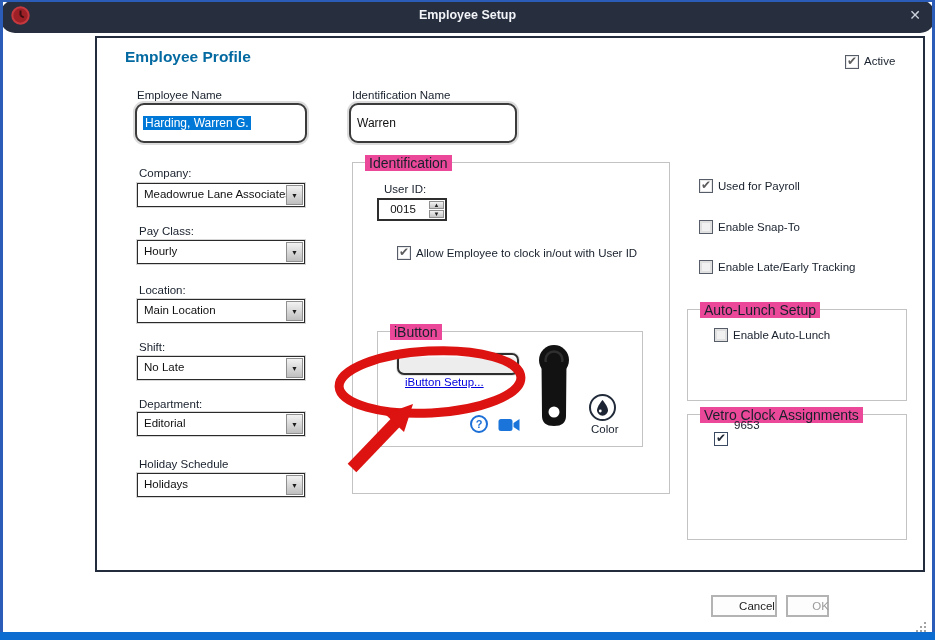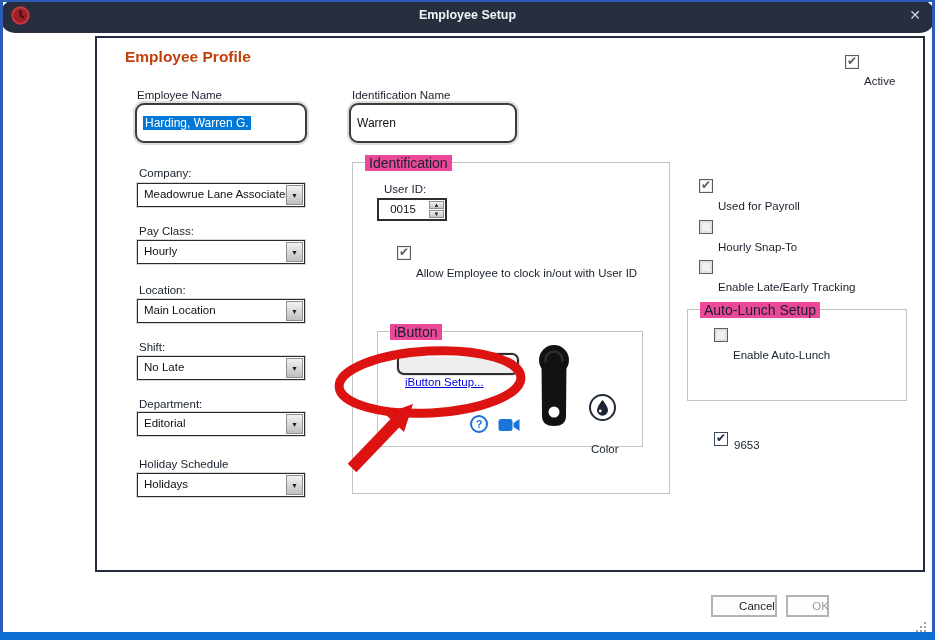--- a/index.html
+++ b/index.html
@@ -11,21 +11,21 @@
   .edge-r { position:absolute; right:0; top:0; width:3px; height:640px; background:#2a5cb8; z-index:8; }
   .edge-t { position:absolute; left:0; top:0; width:935px; height:2px; background:#2a5cb8; z-index:9; }
   .bottom-bar { position:absolute; left:0; bottom:0; width:935px; height:8px; background:#0d6cd0; z-index:9; }
   .titlebar { position:absolute; left:0; top:0; width:935px; height:33px; background:#272f3f; z-index:7;border-radius:15px; }
   .title { position:absolute; left:0; right:0; top:8px; text-align:center; color:#f2f4f8; font-size:12.5px; font-weight:bold; }
   .close-x { position:absolute; right:14px; top:7px; color:#cdd3dc; font-size:14px; cursor:default; }
   .app-icon { position:absolute; left:11px; top:6px; width:19px; height:19px; }
 
   
   .panel { position:absolute; left:95px; top:36px; width:830px; height:536px; background:#fff; border:2px solid #232c3c; z-index:4; }
-  .heading { position:absolute; left:28px; top:10px; font-size:15.5px; font-weight:bold; color:#c2410c; }
+  .heading { position:absolute; left:28px; top:10px; font-size:15.5px; font-weight:bold; color:#0369a1; }
   .lbl { position:absolute; font-size:11.5px; color:#18202c; white-space:nowrap; }
 
   
   .tinput { position:absolute; height:40px; border:2px solid #3b3b3b; border-radius:9px; background:#fff;
             box-shadow:0 0 0 2px #dcdcdc; display:flex; align-items:center; padding:0 6px; font-size:12px; color:#111; }
   .sel { background:#0078d7; color:#fff; padding:0 2px; }
 
   
   .combo { position:absolute; width:168px; height:24px; border:1px solid #2a2a2a; box-shadow:0 0 0 1px #d6d6d6; background:#fff; }
   .combo-value { position:absolute; left:6px; top:4px; font-size:11.5px; color:#101010; white-space:nowrap; }
@@ -36,21 +36,21 @@
   .group { position:absolute; border:1px solid #c3c3c3; background:#fff; }
   .group-title { position:absolute; top:-8px; left:12px; background:#ec4899; padding:0 4px; font-size:14px; color:#18202c; white-space:nowrap; }
 
   
   .cb { position:absolute; width:14px; height:14px; border:1px solid #565d68; background:#fff; }
   .cb.dim { box-shadow:inset 0 0 0 1px #e8e8e8; }
   .cb.dim::after { content:"✔"; position:absolute; left:1px; top:-2px; font-size:12px; color:#5c5c5c; }
   .cb.empty { background:#f1f1f1; box-shadow:inset 0 0 0 2px #e0e0e0; }
   .cb.dark { border:1px solid #3a4a63; }
   .cb.dark::after { content:"✔"; position:absolute; left:1px; top:-2px; font-size:12px; color:#222a38; }
-  .cb-label { position:absolute; font-size:11.5px; color:#18202c; white-space:nowrap;margin-top:20px; }
+  .cb-label { position:absolute; font-size:11.5px; color:#18202c; white-space:nowrap; }
 
   
   .spin { position:absolute; left:280px; top:160px; width:70px; height:23px; border:2px solid #2e2e2e; background:#fff; }
   .spin-val { position:absolute; left:0; top:3px; width:48px; text-align:center; font-size:11.5px; color:#111; }
   .spin-btn { position:absolute; right:1px; width:15px; height:8px; background:linear-gradient(#f3f3f3,#c6c6c6);
               border:1px solid #8f8f8f; font-size:6px; color:#222; display:flex; align-items:center; justify-content:center; }
 
   
   .ib-field { position:absolute; left:300px; top:315px; width:122px; height:22px; border:2px solid #2e2e2e; border-radius:7px;
               background:#ededed; box-shadow:inset 0 2px 2px #ffffff, 0 0 0 1px #e4e4e4; }
@@ -169,37 +169,40 @@
       <circle cx="16" cy="15" r="8.5" fill="none" stroke="#2f2f2f" stroke-width="2.5"></circle>
       <path d="M3.5 17 L28.5 17 L28 71 Q28 81 16 81 Q4 81 4 71 Z" fill="#121212"></path>
       <circle cx="16" cy="67" r="5.5" fill="#ffffff"></circle>
     </svg>
     <div class="color-btn">
       <svg width="23" height="23" viewBox="0 0 23 23">
         <path d="M11.5 4 C11.5 4 6 10.5 6 14.2 A5.5 5.5 0 0 0 17 14.2 C17 10.5 11.5 4 11.5 4 Z" fill="#1c2433"></path>
         <circle cx="9.3" cy="15" r="1.4" fill="#ffffff"></circle>
       </svg>
     </div>
-    <div class="lbl" style="left:494px; top:405px;">Color</div>
+    <div class="lbl" style="left:494px; top:385px;">Color</div>
 
     <span class="cb dim" style="left:602px; top:141px;"></span>
     <span class="cb-label" style="left:621px; top:142px;">Used for Payroll</span>
 
     <span class="cb empty" style="left:602px; top:182px;"></span>
-    <span class="cb-label" style="left:621px; top:183px;">Hourly Snap-To</span>
+    <span class="cb-label" style="left:621px; top:183px;">Enable Snap-To</span>
 
     <span class="cb empty" style="left:602px; top:222px;"></span>
     <span class="cb-label" style="left:621px; top:223px;">Enable Late/Early Tracking</span>
 
     <div class="group" style="left:590px; top:271px; width:220px; height:92px;">
       <span class="group-title">Auto-Lunch Setup</span>
     </div>
     <span class="cb empty" style="left:617px; top:290px;"></span>
     <span class="cb-label" style="left:636px; top:291px;">Enable Auto-Lunch</span>
 
+    <div class="group" style="left:590px; top:376px; width:220px; height:126px;">
+      <span class="group-title">Vetro Clock Assignments</span>
+    </div>
     <span class="cb dark" style="left:617px; top:394px;"></span>
     <span class="cb-label" style="left:637px; top:381px;">9653</span>
   </div>
 
   <div class="btn btn-cancel">Cancel</div>
   <div class="btn btn-ok">OK</div>
   <div class="grip">
     <i style="left:10px; top:10px;"></i>
       <i style="left:10px; top:6px;"></i>
       <i style="left:6px; top:10px;"></i>

